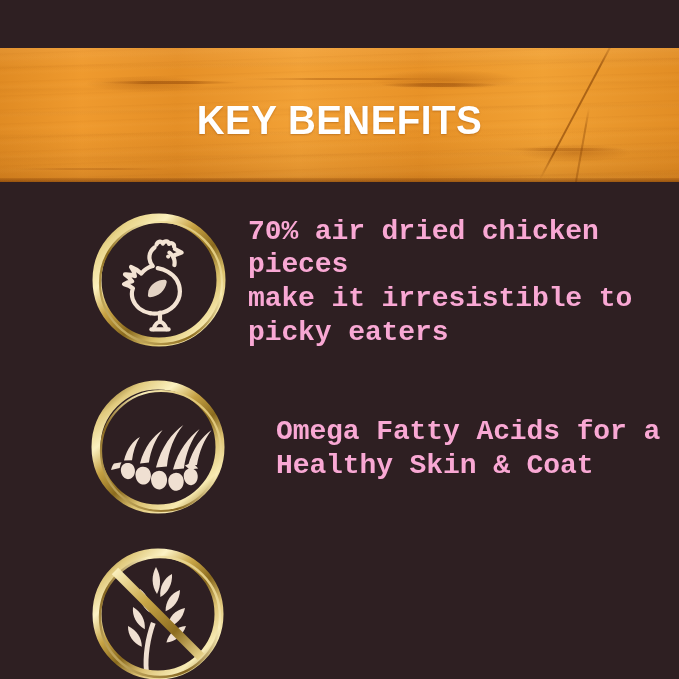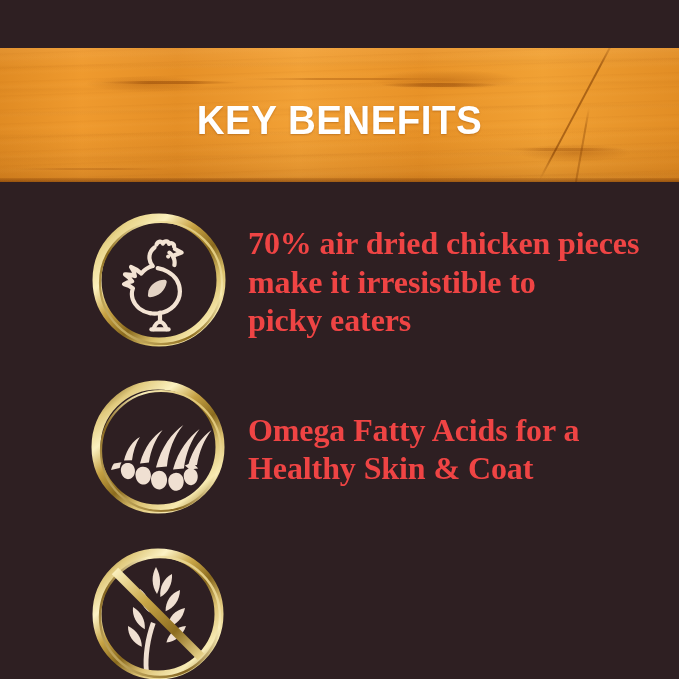--- a/index.html
+++ b/index.html
@@ -122,37 +122,37 @@
   }
 
   
   .benefit-row {
     position: absolute;
     display: flex;
     align-items: center;
     left: 88px;
   }
   .row-1 { top: 163px; }
-  .row-2 { top: 330px; }
+  .row-2 { top: 330px; gap: 28px; }
   .row-3 { top: 497px; }
 
   .icon-badge {
     position: relative;
     width: 142px;
     height: 142px;
     flex: 0 0 142px;
   }
   .icon-badge svg { display: block; }
 
   .benefit-text {
     margin-left: 18px;
-    color: #ef4444;
-    font-family: Liberation Serif, serif;
+    color: #f9a8d4;
+    font-family: Liberation Mono, monospace;
     font-weight: bold;
-    font-size: 32px;
+    font-size: 28px;
     line-height: 1.2;
     letter-spacing: -0.1px;
     white-space: pre-line;
   }
 </style>
 </head>
 <body>
 
 <div class="page">
 

